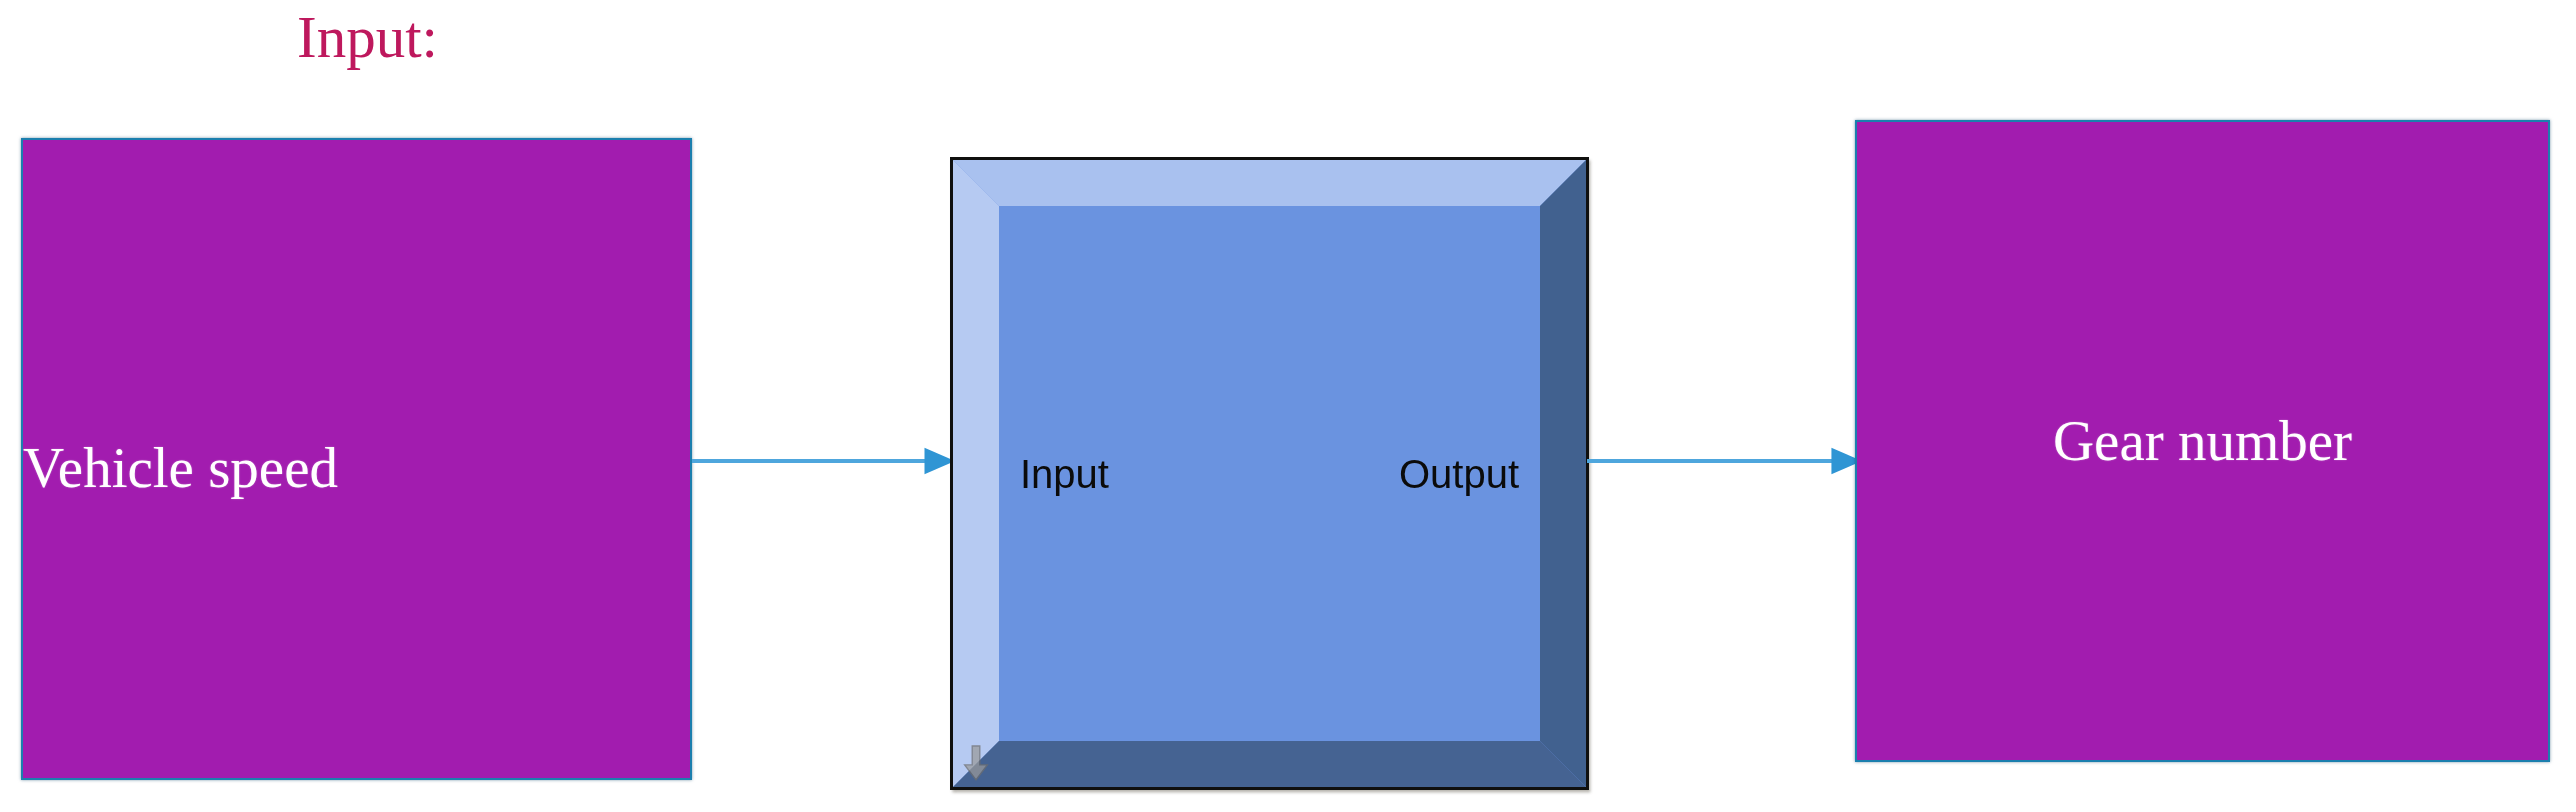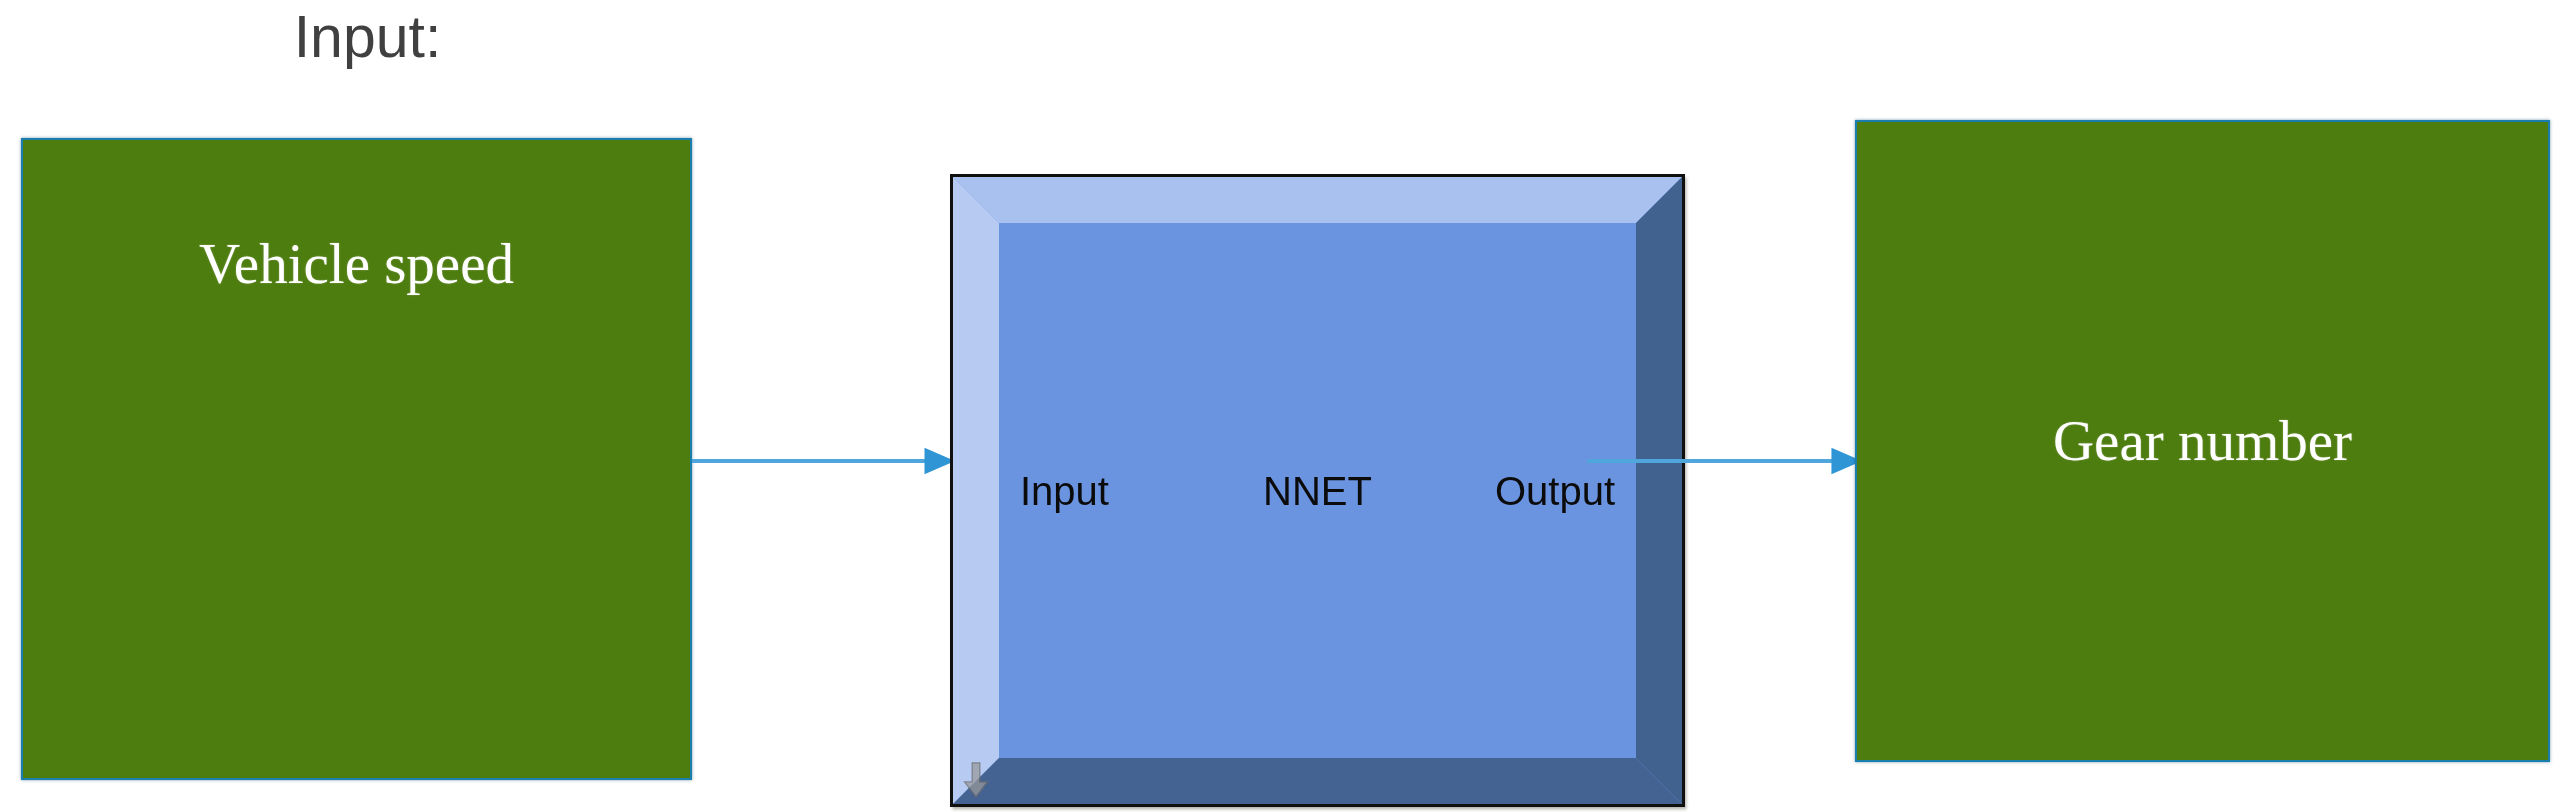--- a/index.html
+++ b/index.html
@@ -16,38 +16,37 @@
     position: relative;
     width: 2576px;
     height: 812px;
     background: #ffffff;
     overflow: hidden;
   }
 
   
   .caption {
     position: absolute;
-    font-family: Liberation Sans, sans-serif;
+    font-family: Liberation Serif, serif;
     font-size: 59px;
-    color: #404040;
+    color: #be185d;
     white-space: nowrap;
     text-align: center;
     line-height: 1;
   }
   #caption-input  { left: 129px;  top: 7.6px; width: 477px; }
   #caption-output { left: 2014px; top: 7.6px; width: 477px; }
 
   
   .io-box {
     position: absolute;
-    background: #4d7c0f;
+    background: #a21caf;
     border: 2.9px solid #1b7fae;
     box-sizing: border-box;
     display: flex;
-    flex-direction: column;
     align-items: center;
     justify-content: center;
     box-shadow: 0 0 2.9px rgba(12,70,105,0.55);
   }
   .io-text {
     font-family: "Liberation Serif", serif;
     color: #ffffff;
     font-size: 57px;
     line-height: 1.12;
     text-align: center;
@@ -64,22 +63,22 @@
   #box-input .io-text.first { margin-bottom: 74px; }
 
   #box-output {
     left: 1855px; top: 120px;
     width: 695px;  height: 642px;
   }
 
   
   #nnet-block {
     position: absolute;
-    left: 950px; top: 174px;
-    width: 735px; height: 633px;
+    left: 950px; top: 157px;
+    width: 639px; height: 633px;
     border: 3.8px solid #10100f;
     box-sizing: border-box;
     background: #6a93e0;
     box-shadow: 1.9px 2.9px 2.9px rgba(90,85,70,0.45);
   }
   
   .bevel-top {
     position: absolute;
     left: 0; top: 0; right: 0;
     height: 46px;
@@ -160,21 +159,20 @@
   </svg>
 
   <div id="nnet-block">
     <div class="bevel-top"></div>
     <div class="bevel-left"></div>
     <div class="bevel-right"></div>
     <div class="bevel-bottom"></div>
 
     <div class="nnet-face">
       <div class="nnet-port" id="port-in">Input</div>
-      <div class="nnet-port" id="port-mid">NNET</div>
       <div class="nnet-port" id="port-out">Output</div>
     </div>
 
     <svg id="descend-icon" viewBox="0 0 34 40">
       <path d="M13 2 h8 v20 h8 L17 38 L5 22 h8 z" fill="#9a9a9a" stroke="#6e6e6e" stroke-width="1.5"></path>
     </svg>
   </div>
 
   <svg class="arrow" id="arrow-out" viewBox="0 0 288 34" preserveAspectRatio="none">
     <line x1="0" y1="17" x2="258" y2="17" stroke="#4ea6dd" stroke-width="4"></line>

